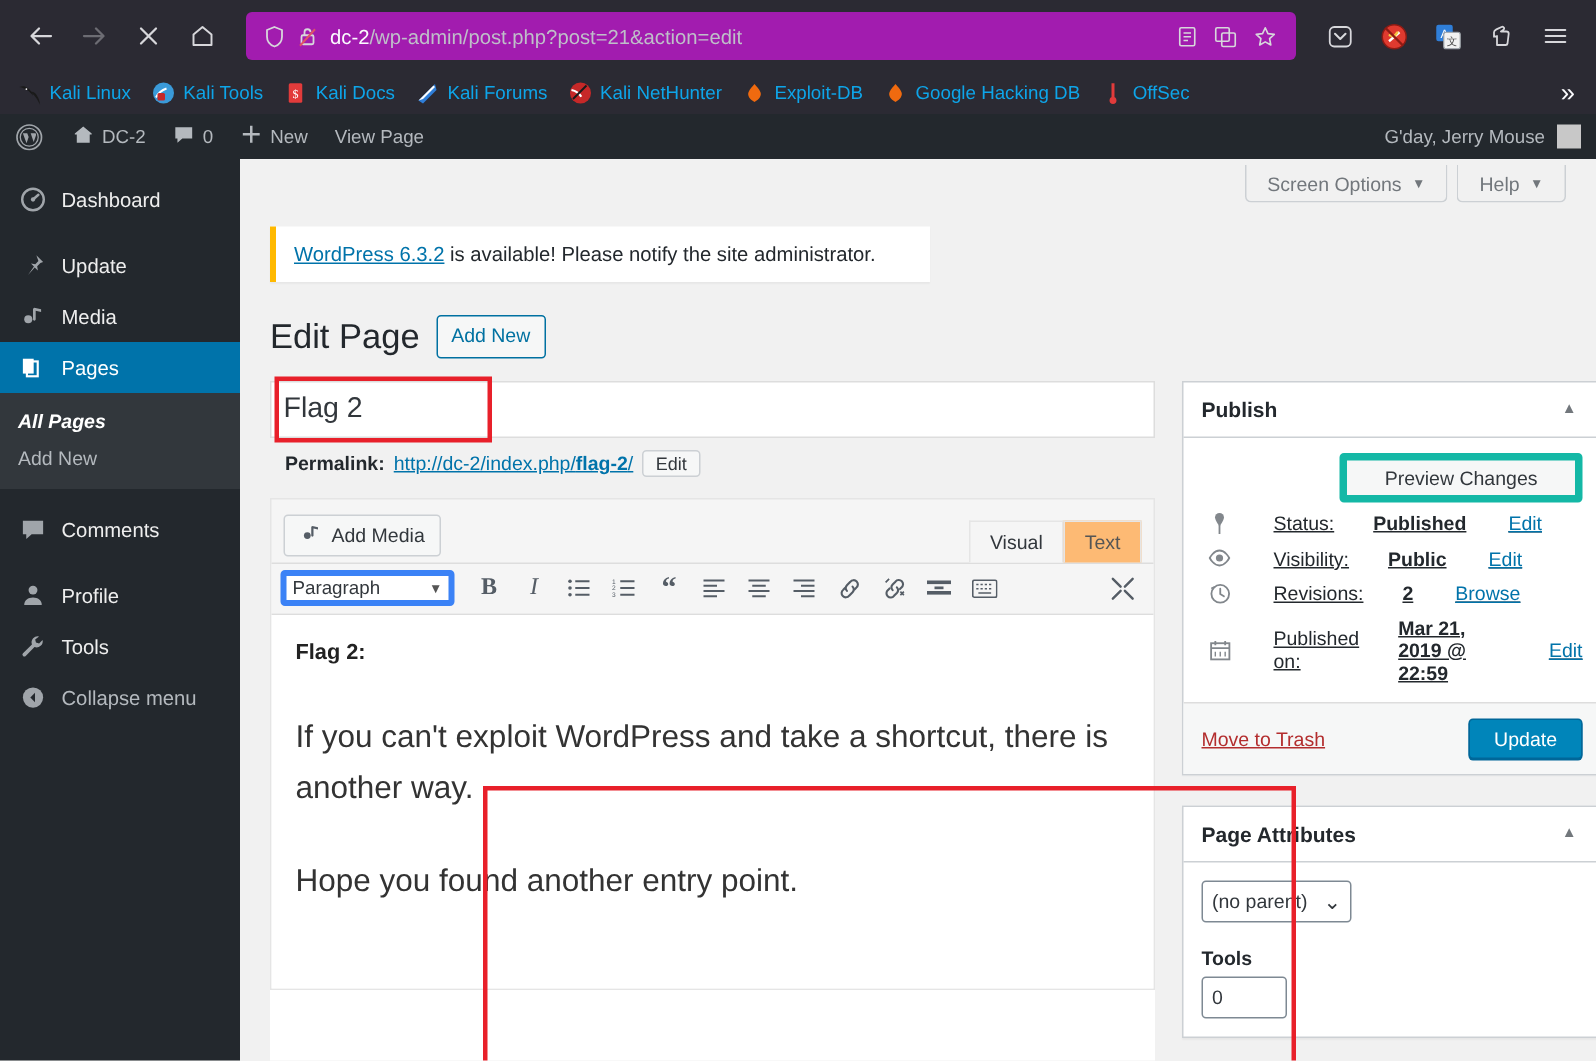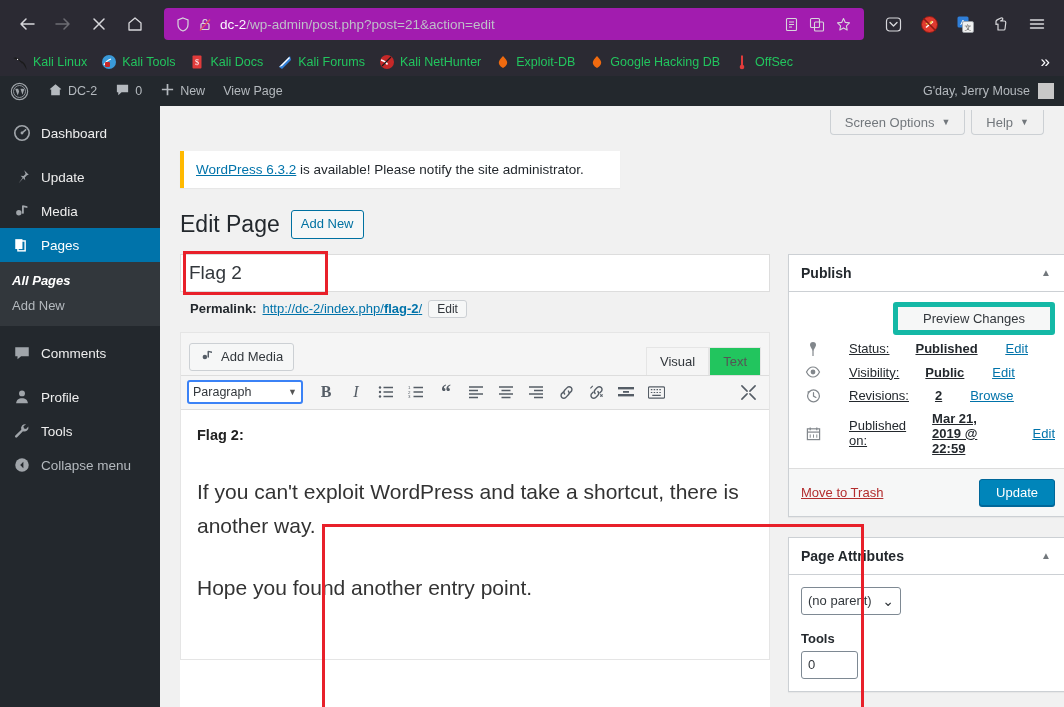--- a/index.html
+++ b/index.html
@@ -38,21 +38,21 @@
   #url-text .dim { color: #bfbfc9; }
   #urlbar .r-ico { width: 26px; display:flex; align-items:center; justify-content:center; flex:none;}
 
   #bookmarks-bar {
     height: 28px; display: flex; align-items: center;
     padding: 0 6px; gap: 2px; background: #2b2a33;
   }
   .bm {
     display: flex; align-items: center; gap: 5px;
     padding: 2px 6px; border-radius: 3px; cursor: pointer;
-    color: #22c55e; font-size: 12.5px; white-space: nowrap;
+    color: #0ea5e9; font-size: 12.5px; white-space: nowrap;
   }
   .bm-ico { width: 16px; height: 16px; flex: none; display:block; }
   #bm-overflow { margin-left: auto; color: #fbfbfe; font-size: 17px; padding: 0 8px; cursor: pointer; }
 
   
   #wp-adminbar {
     height: 30px; background: #23282d; color: #b4b9be;
     display: flex; align-items: center; font-size: 12.5px;
     width: 1064px;
   }
@@ -162,31 +162,31 @@
   #insert-media-button {
     display: flex; align-items: center; gap: 6px;
     border: 1px solid #ccd0d4; background: #f6f7f7; border-radius: 3px;
     font-size: 13px; padding: 4px 10px; color: #32373c; cursor: pointer;
     margin-bottom: 4px;
   }
   #ed-tabs { margin-left: auto; display: flex; align-items: flex-end; }
   .ed-tab {
     font-size: 13px; padding: 6px 13px; cursor: pointer;
     border: 1px solid #e5e5e5; border-bottom: none; color: #555;
-    background: #22c55e;
+    background: #fdba74;
   }
   .ed-tab.active { background: #f5f5f5; border-color: #e5e5e5; color: #32373c; }
 
   #mce-toolbar {
     display: flex; align-items: center; gap: 0px;
     background: #f5f5f5; border-top: 1px solid #ddd;
     padding: 4px 6px; height: 34px;
   }
   #format-select {
-    border: 2px solid #3b82f6; background: #fff; border-radius: 3px;
+    border: 4px solid #3b82f6; background: #fff; border-radius: 3px;
     font-size: 12.5px; height: 24px; width: 116px; padding: 0 4px;
     display: flex; align-items: center; justify-content: space-between;
     color: #32373c; cursor: pointer; margin-right: 8px;
   }
   .tbtn {
     width: 30px; height: 26px; display: flex; align-items: center;
     justify-content: center; cursor: pointer; color: #555d66;
     font-size: 15px;
   }
   #fullscreen-btn { margin-left: auto; }

